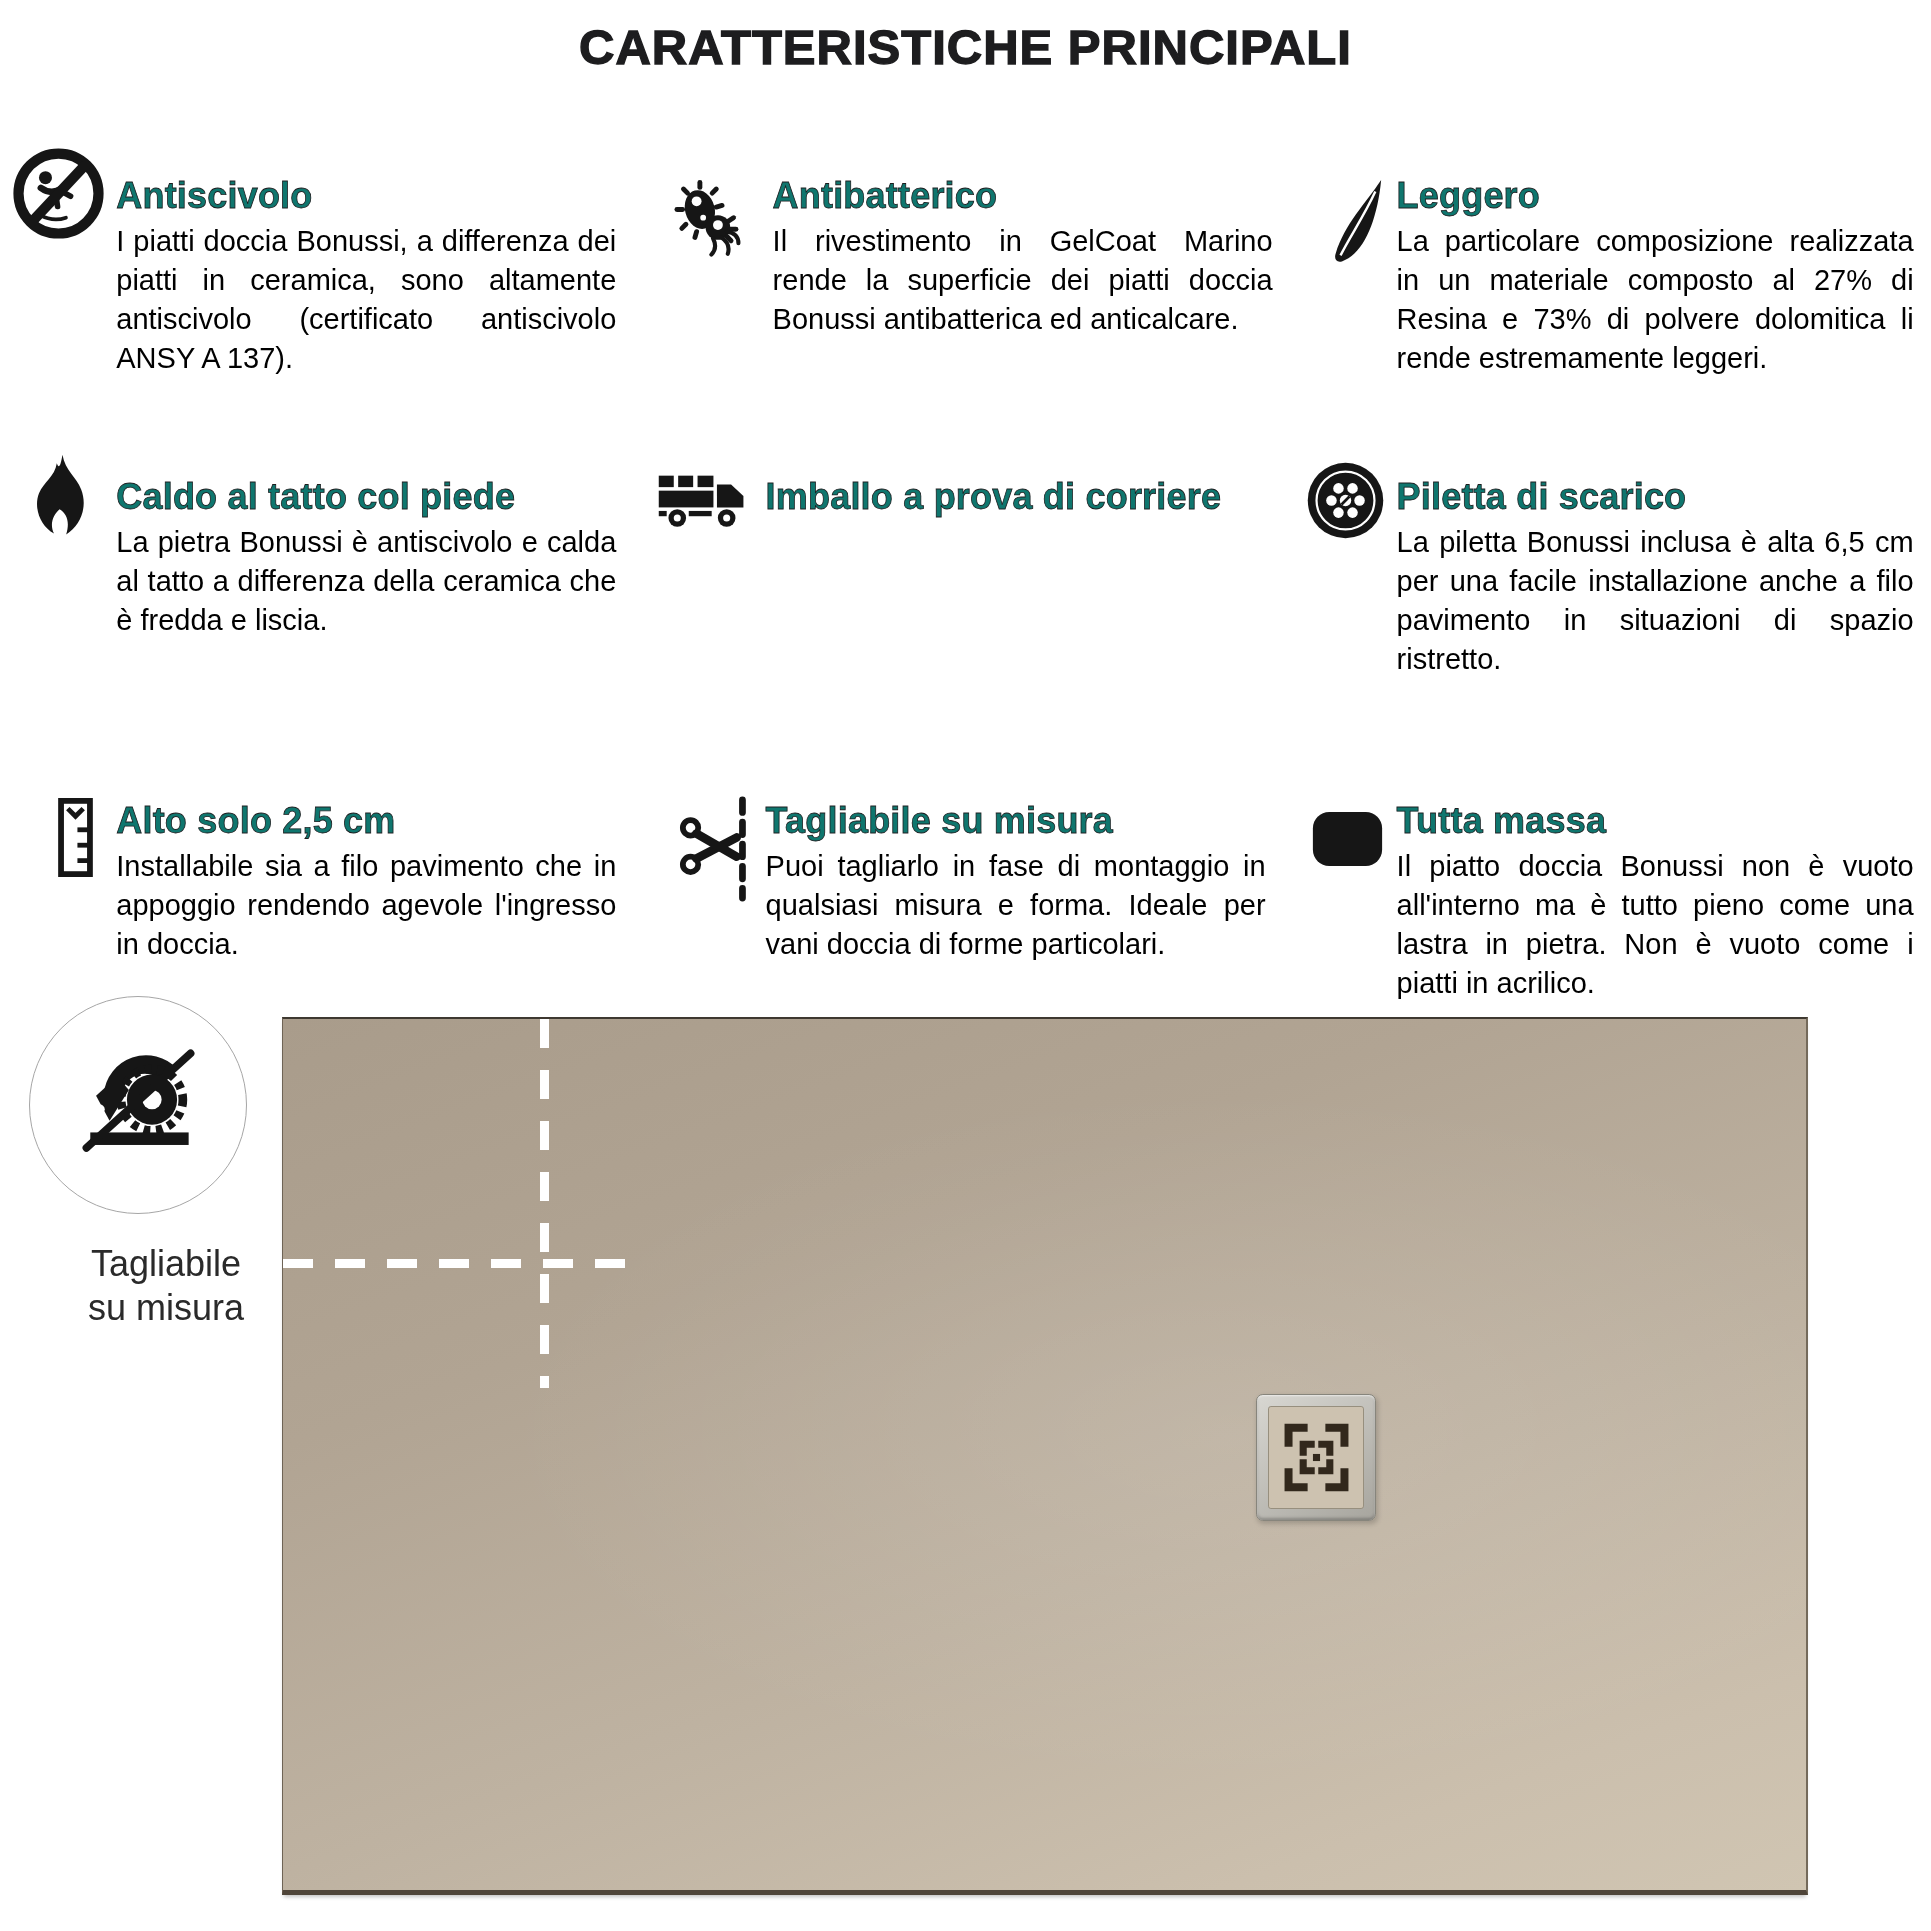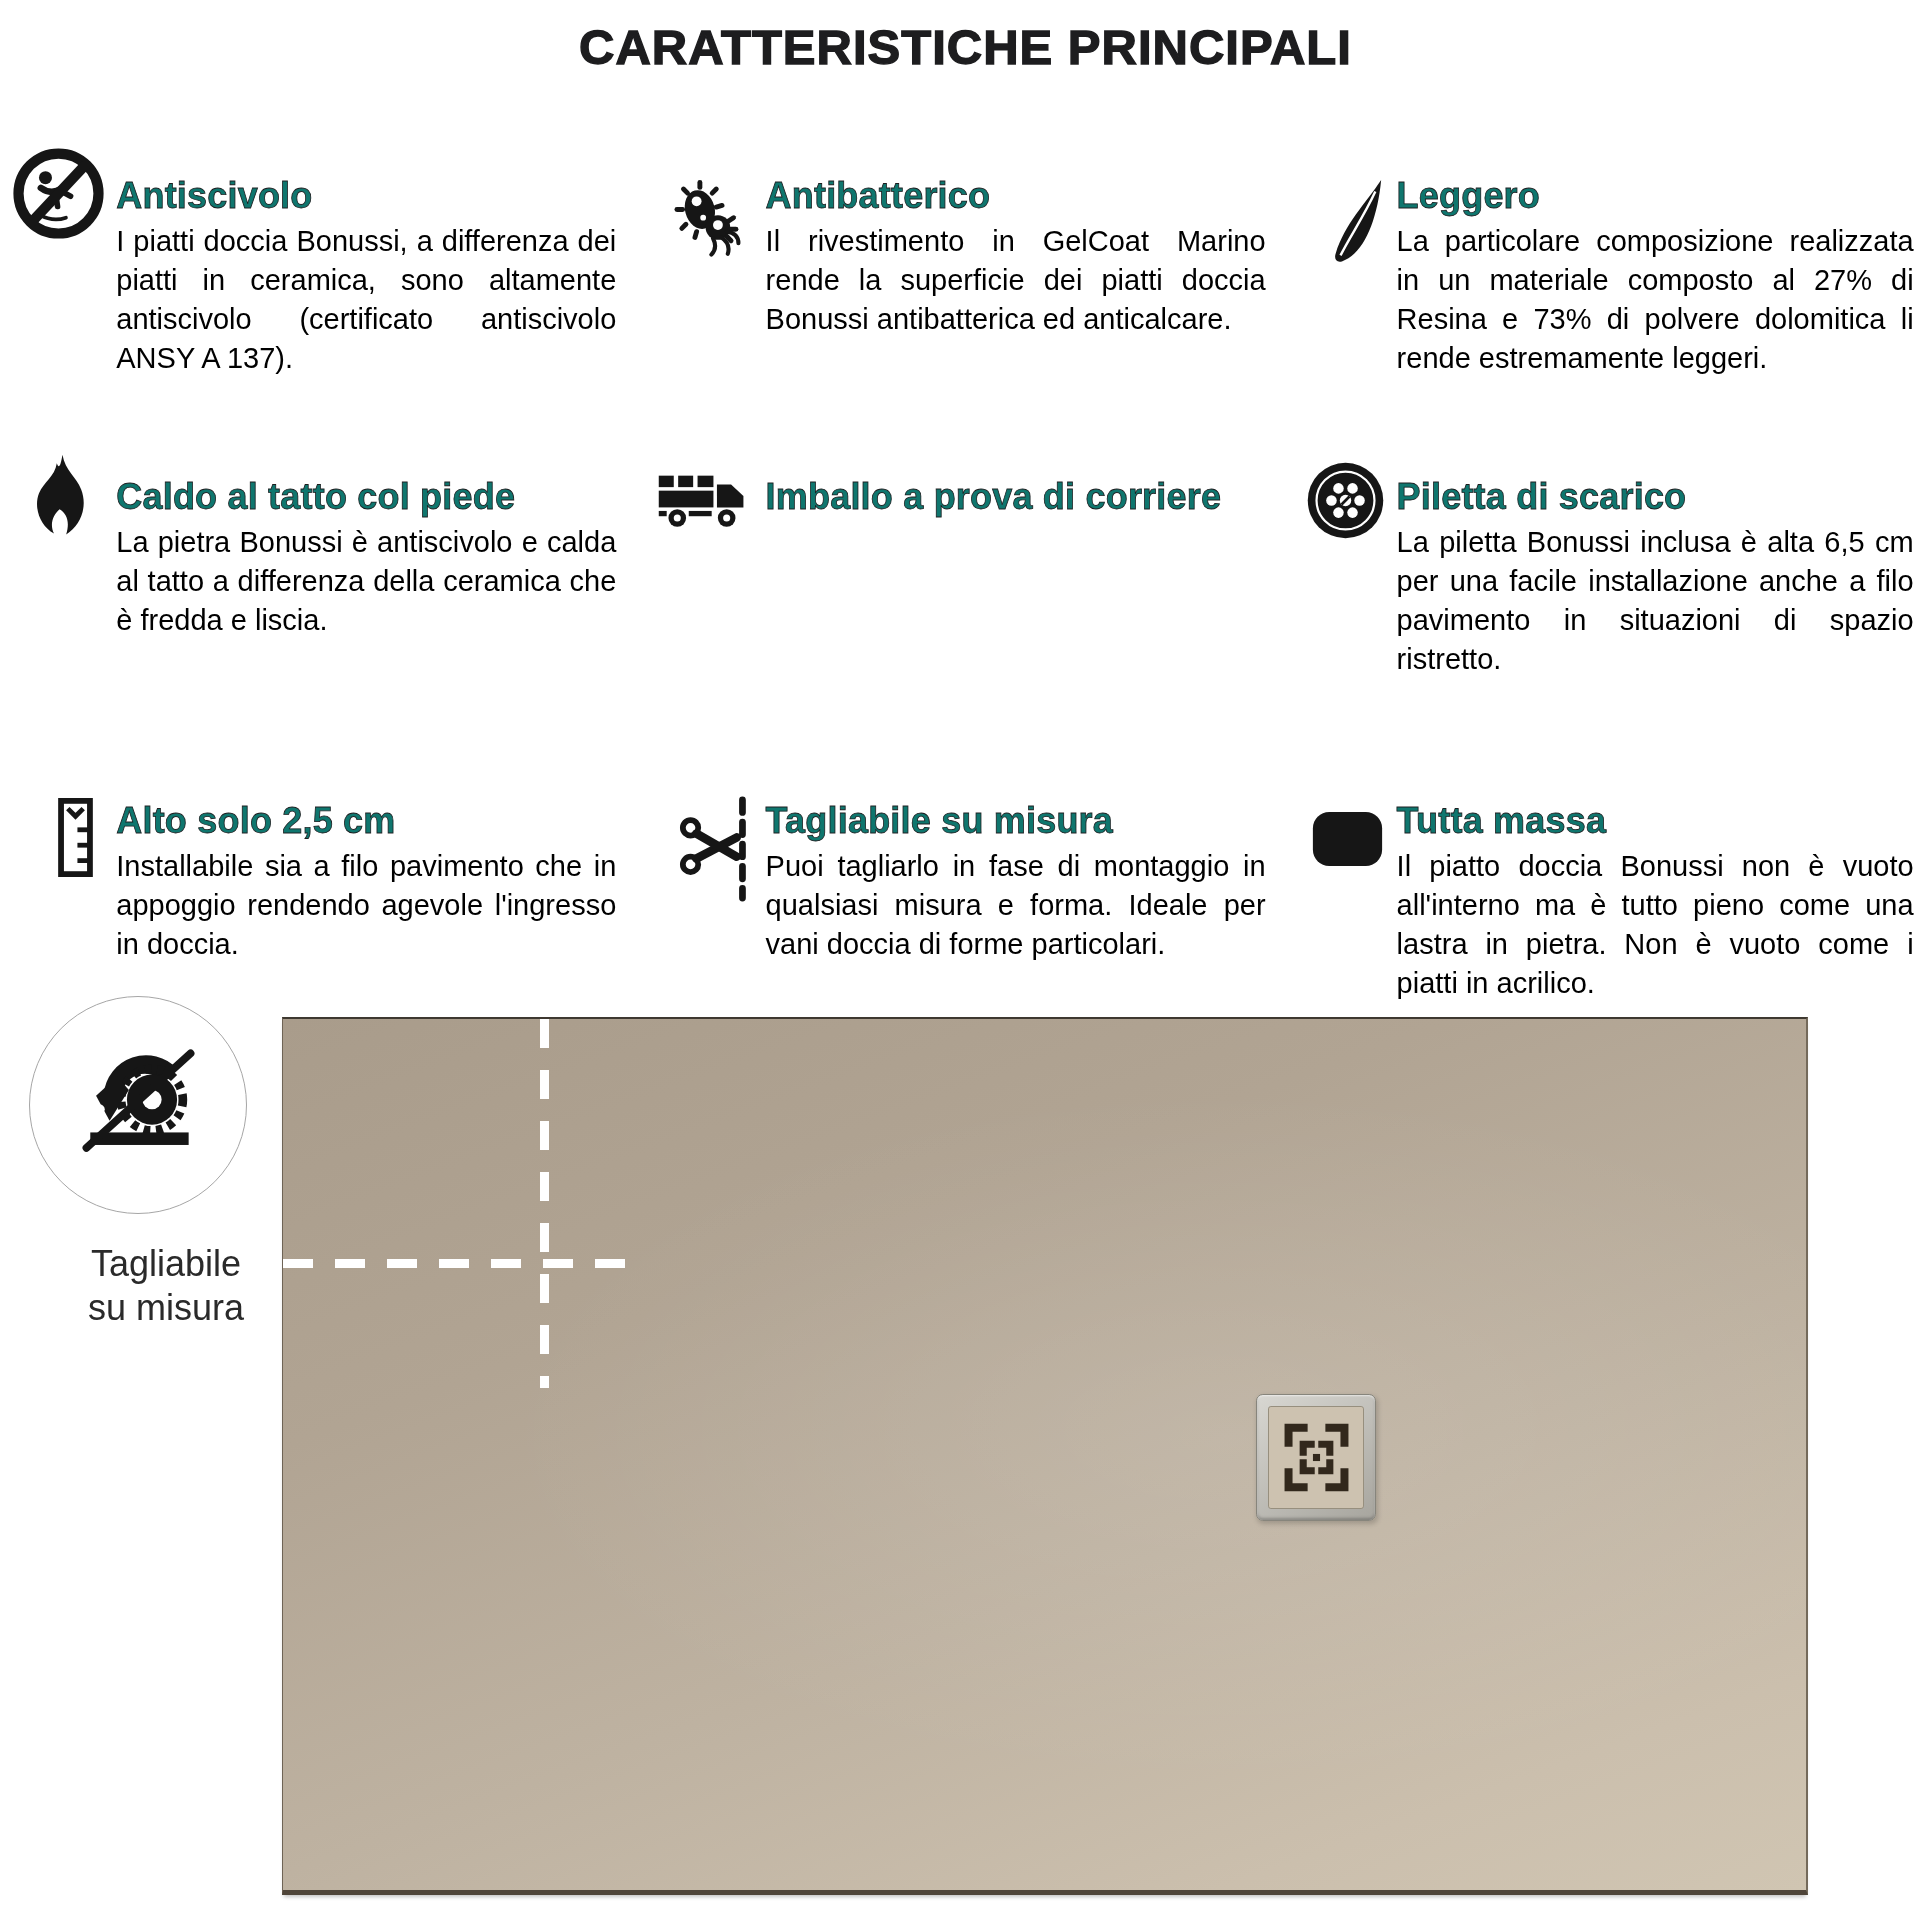--- a/index.html
+++ b/index.html
@@ -66,21 +66,21 @@
         <path d="M30,73 Q44,81 58,76" fill="none" stroke="#161616" stroke-width="4" stroke-linecap="round"></path>
         <line x1="21" y1="81" x2="79" y2="19" stroke="#161616" stroke-width="11"></line>
       </svg>
     </div>
     <div class="f-body">
       <h3>Antiscivolo</h3>
       <p>I piatti doccia Bonussi, a diffe­renza dei piatti in ceramica, sono altamente antiscivolo (certificato antiscivolo ANSY A 137).</p>
     </div>
   </div>
 
-  <div class="feature w518" style="left:657px;top:145px;">
+  <div class="feature w518" style="left:657px;top:145px;gap:7px;">
     <div class="f-icon box100">
       <svg width="82" height="82" viewBox="0 0 100 100" style="margin-top:35px;">
         <ellipse cx="34" cy="36" rx="18" ry="24" transform="rotate(-15 34 36)" fill="#161616"></ellipse>
         <circle cx="56" cy="58" r="15" fill="#161616"></circle>
         <g stroke="#161616" stroke-width="6" stroke-linecap="round">
           <line x1="34" y1="9" x2="34" y2="3"></line>
             <line x1="19" y1="16" x2="14" y2="11"></line>
           <line x1="13" y1="36" x2="6" y2="36"></line>
             <line x1="17" y1="54" x2="12" y2="59"></line>
           <line x1="49" y1="16" x2="54" y2="11"></line>

